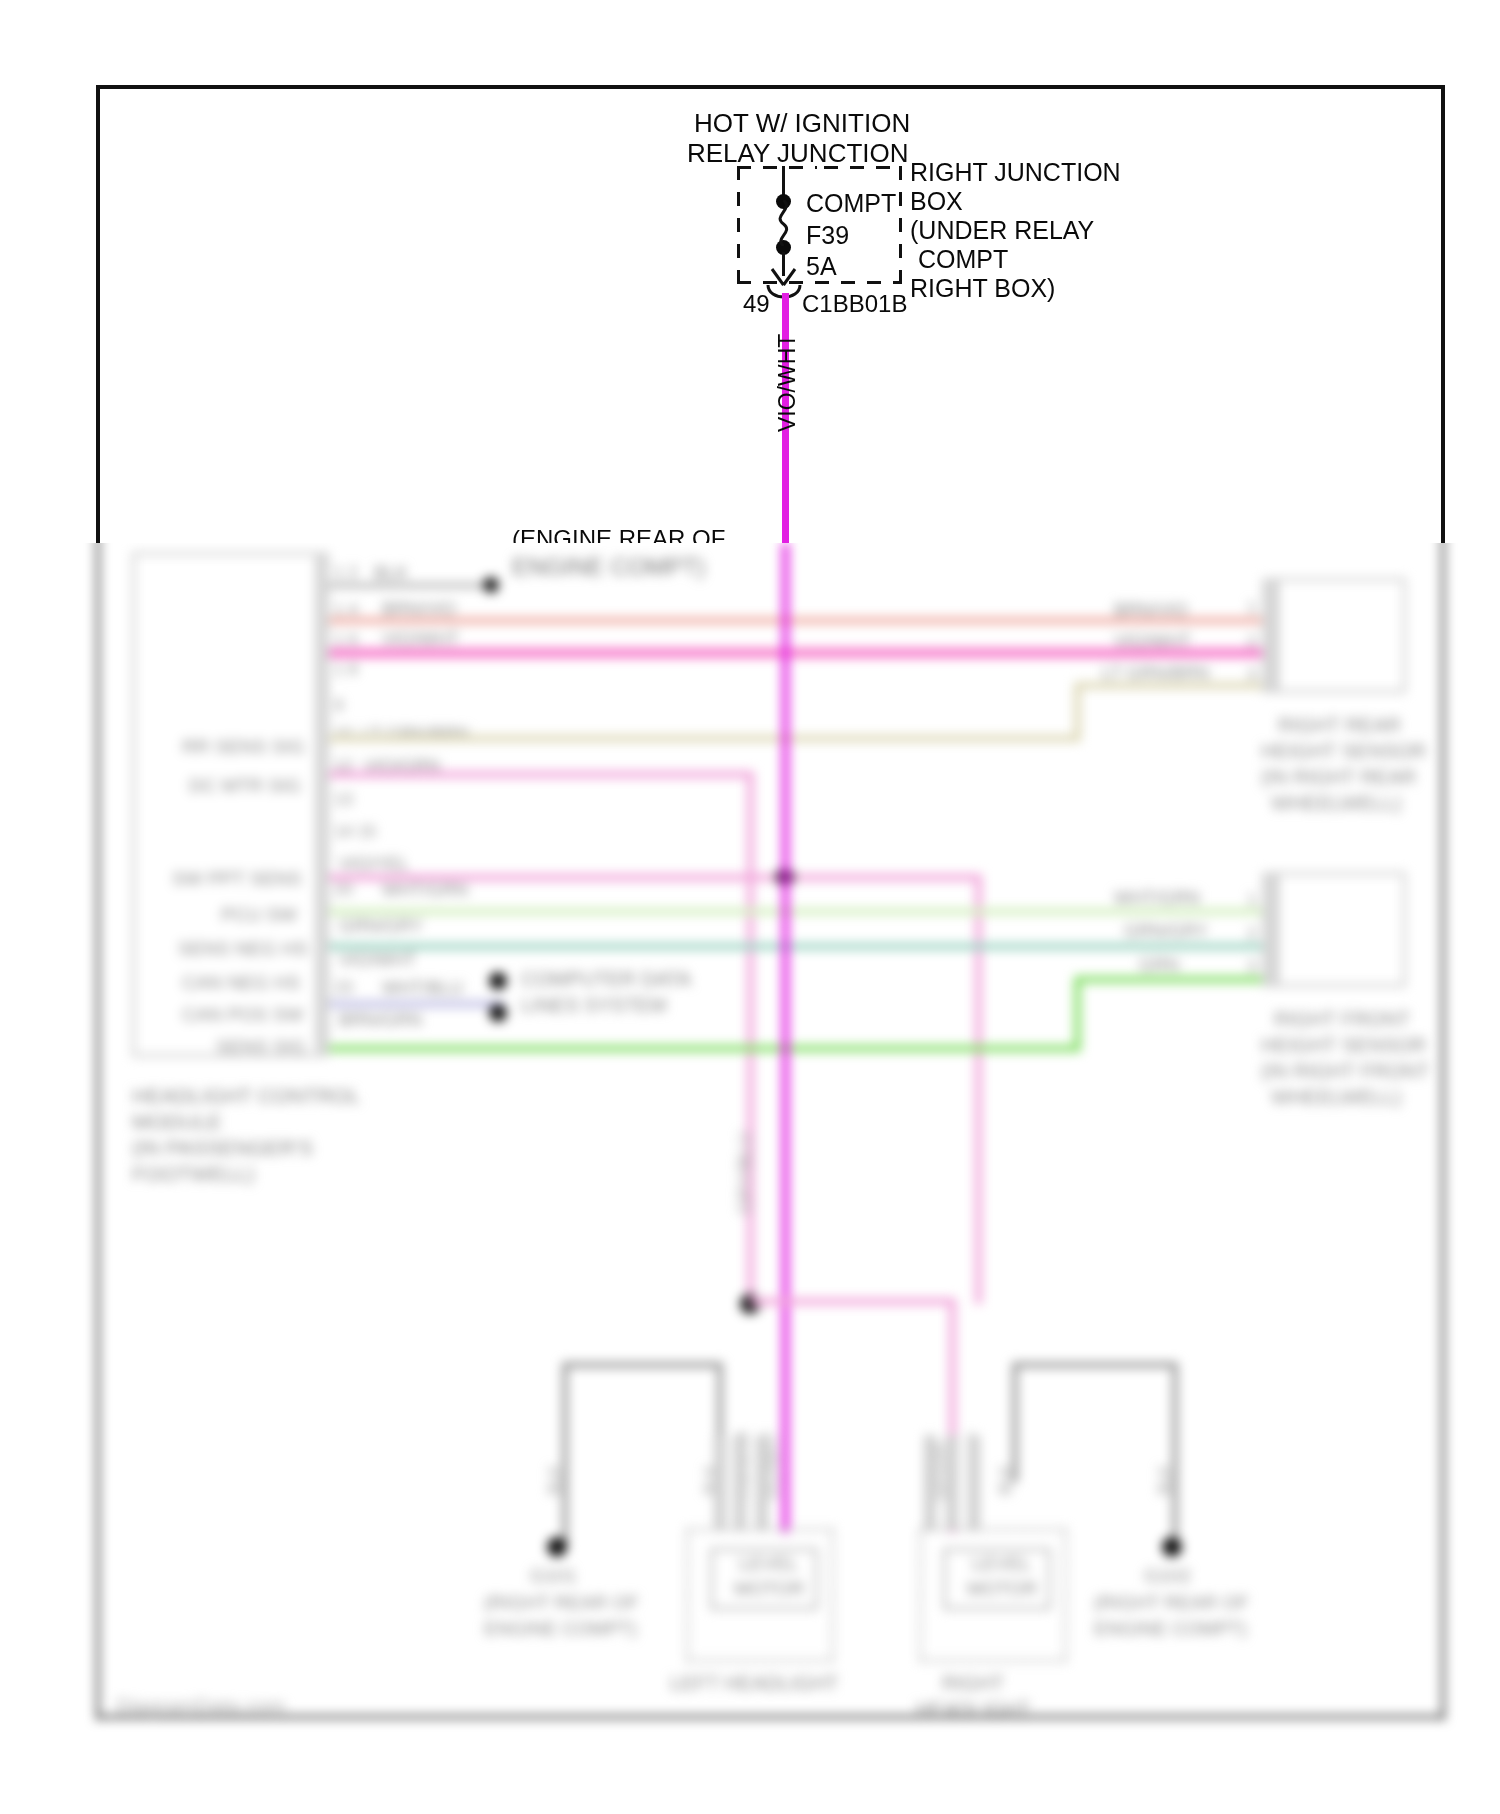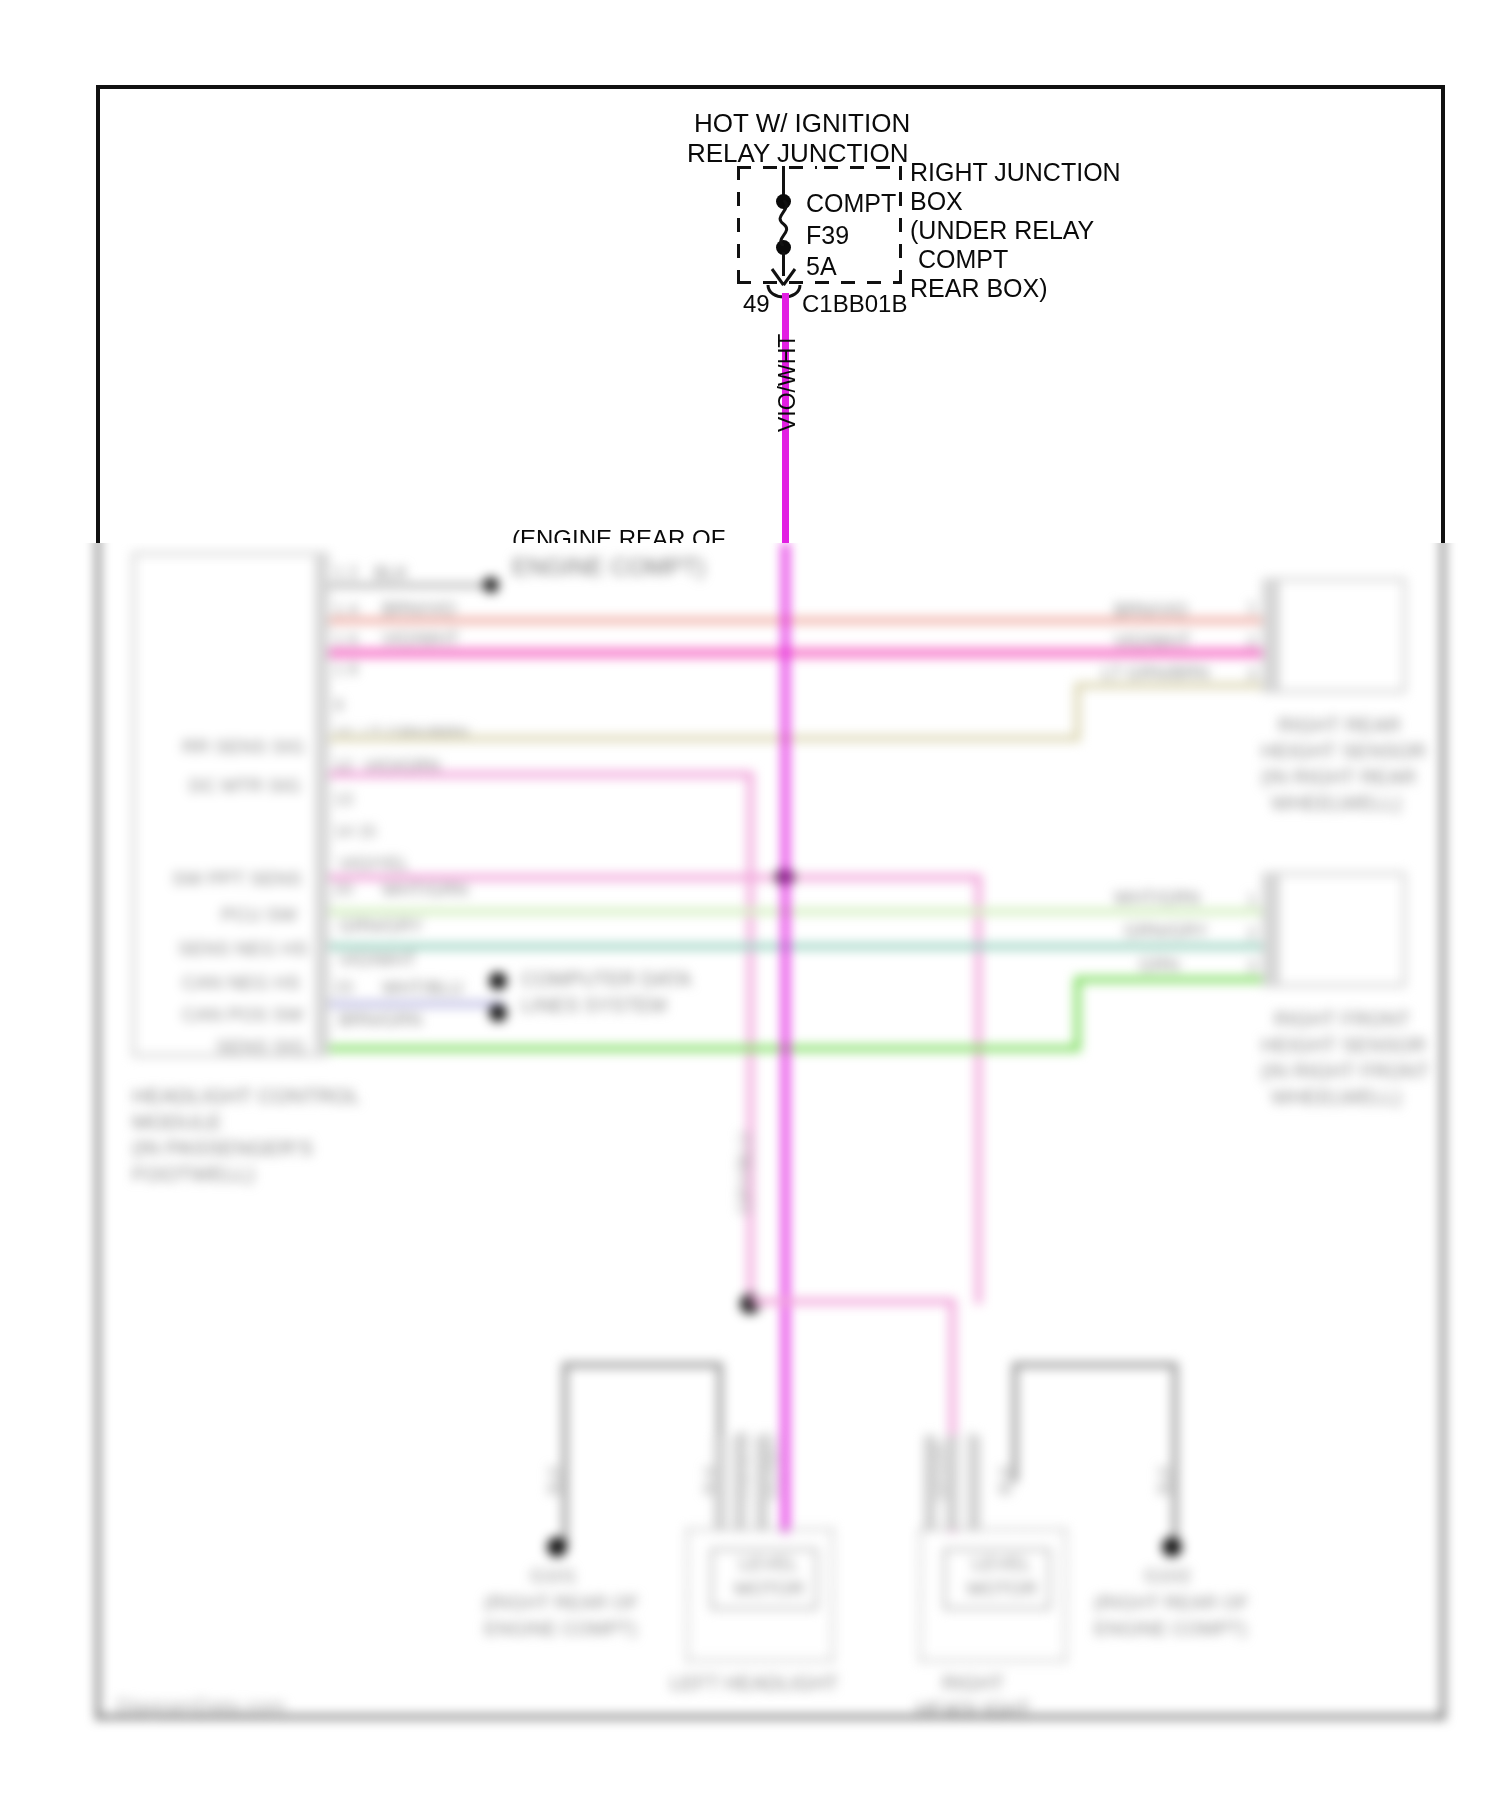--- a/index.html
+++ b/index.html
@@ -63,21 +63,21 @@
     </svg>
 
     <div class="t" style="left:772px;top:189px;font-size:25px;">COMPT</div>
     <div class="t" style="left:772px;top:221px;font-size:25px;">F39</div>
     <div class="t" style="left:772px;top:252px;font-size:25px;">5A</div>
 
     <div class="t" style="left:876px;top:158px;font-size:25px;">RIGHT JUNCTION</div>
     <div class="t" style="left:876px;top:187px;font-size:25px;">BOX</div>
     <div class="t" style="left:876px;top:216px;font-size:25px;">(UNDER RELAY</div>
     <div class="t" style="left:884px;top:245px;font-size:25px;">COMPT</div>
-    <div class="t" style="left:876px;top:274px;font-size:25px;">REAR BOX)</div>
+    <div class="t" style="left:876px;top:274px;font-size:25px;">RIGHT BOX)</div>
 
     <svg style="position:absolute;left:731px;top:285px;width:38px;height:20px;">
       <path d="M3 0 C 3 16, 35 16, 35 0" stroke="#111" stroke-width="3" fill="none"></path>
     </svg>
     <div class="t" style="left:709px;top:290px;font-size:24px;">49</div>
     <div class="t" style="left:768px;top:290px;font-size:24px;">C1BB01B</div>
 
     <div style="position:absolute;left:748px;top:293px;width:7px;height:250px;background:#e21fe2;"></div>
 
     <div class="t vert" style="left:740px;top:432px;font-size:23px;transform:rotate(-90deg);">VIO/WHT</div>

